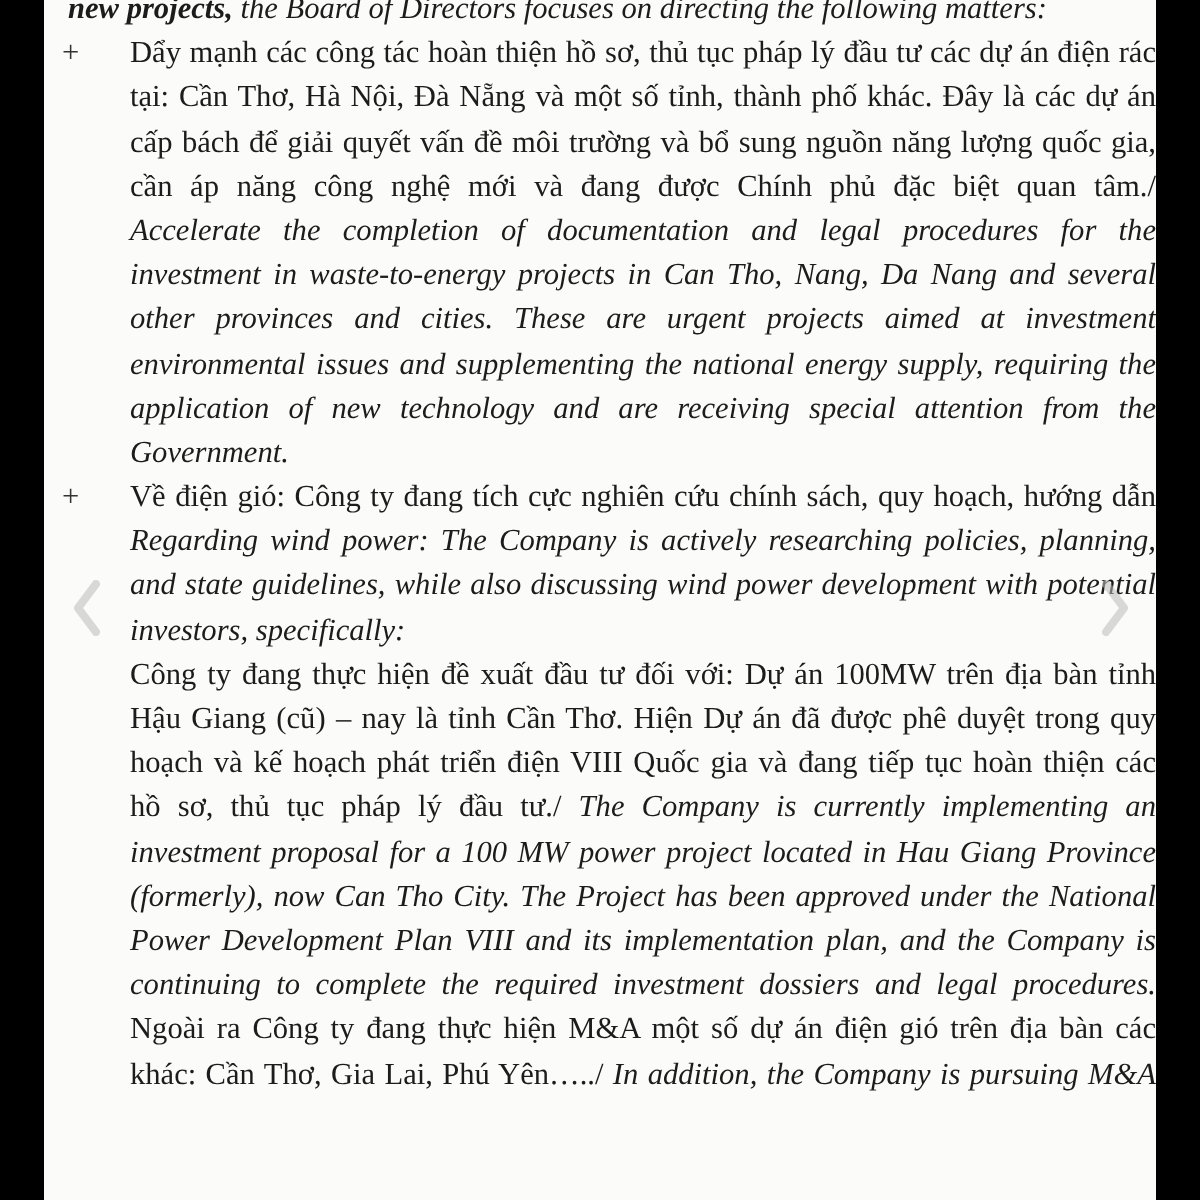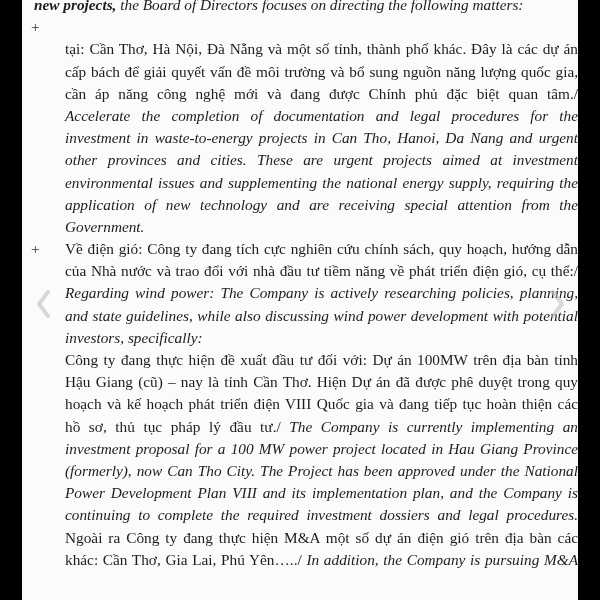--- a/index.html
+++ b/index.html
@@ -53,36 +53,36 @@
 
 <div class="page">
   <div class="content">
 
     <div class="line l0">
       <span class="it bd">new projects,</span><span class="it"> the Board of Directors focuses on directing the following matters:</span>
     </div>
 
     <div class="line l1 just">
       <span class="plus">+</span>
+      <span>Dẩy mạnh các công tác hoàn thiện hồ sơ, thủ tục pháp lý đầu tư các dự án điện rác</span>
     </div>
     <div class="line l1 just"><span>tại: Cần Thơ, Hà Nội, Đà Nẵng và một số tỉnh, thành phố khác. Đây là các dự án</span></div>
     <div class="line l1 just"><span>cấp bách để giải quyết vấn đề môi trường và bổ sung nguồn năng lượng quốc gia,</span></div>
     <div class="line l1 just"><span>cần áp năng công nghệ mới và đang được Chính phủ đặc biệt quan tâm./</span></div>
     <div class="line l1 just it"><span>Accelerate the completion of documentation and legal procedures for the</span></div>
-    <div class="line l1 just it"><span>investment in waste-to-energy projects in Can Tho, Hanoi, Da Nang and urgent</span></div>
+    <div class="line l1 just it"><span>investment in waste-to-energy projects in Can Tho, Nang, Da Nang and several</span></div>
     <div class="line l1 just it"><span>other provinces and cities. These are urgent projects aimed at investment</span></div>
     <div class="line l1 just it"><span>environmental issues and supplementing the national energy supply, requiring the</span></div>
     <div class="line l1 just it"><span>application of new technology and are receiving special attention from the</span></div>
     <div class="line l1 it"><span>Government.</span></div>
 
     <div class="line l1 just">
       <span class="plus">+</span>
       <span>Về điện gió: Công ty đang tích cực nghiên cứu chính sách, quy hoạch, hướng dẫn</span>
     </div>
-    <div class="line l1 just"><span>của Nhà nước và trao đổi với nhà đầu tư tiềm năng về phát triển điện gió, cụ thể:/</span></div>
     <div class="line l1 just it"><span>Regarding wind power: The Company is actively researching policies, planning,</span></div>
     <div class="line l1 just it"><span>and state guidelines, while also discussing wind power development with potential</span></div>
     <div class="line l1 it"><span>investors, specifically:</span></div>
 
     <div class="line l1 just"><span>Công ty đang thực hiện đề xuất đầu tư đối với: Dự án 100MW trên địa bàn tỉnh</span></div>
     <div class="line l1 just"><span>Hậu Giang (cũ) – nay là tỉnh Cần Thơ. Hiện Dự án đã được phê duyệt trong quy</span></div>
     <div class="line l1 just"><span>hoạch và kế hoạch phát triển điện VIII Quốc gia và đang tiếp tục hoàn thiện các</span></div>
     <div class="line l1 just"><span>hồ sơ, thủ tục pháp lý đầu tư./</span><span class="it"> The Company is currently implementing an</span></div>
     <div class="line l1 just it"><span>investment proposal for a 100 MW power project located in Hau Giang Province</span></div>
     <div class="line l1 just it"><span>(formerly), now Can Tho City. The Project has been approved under the National</span></div>

